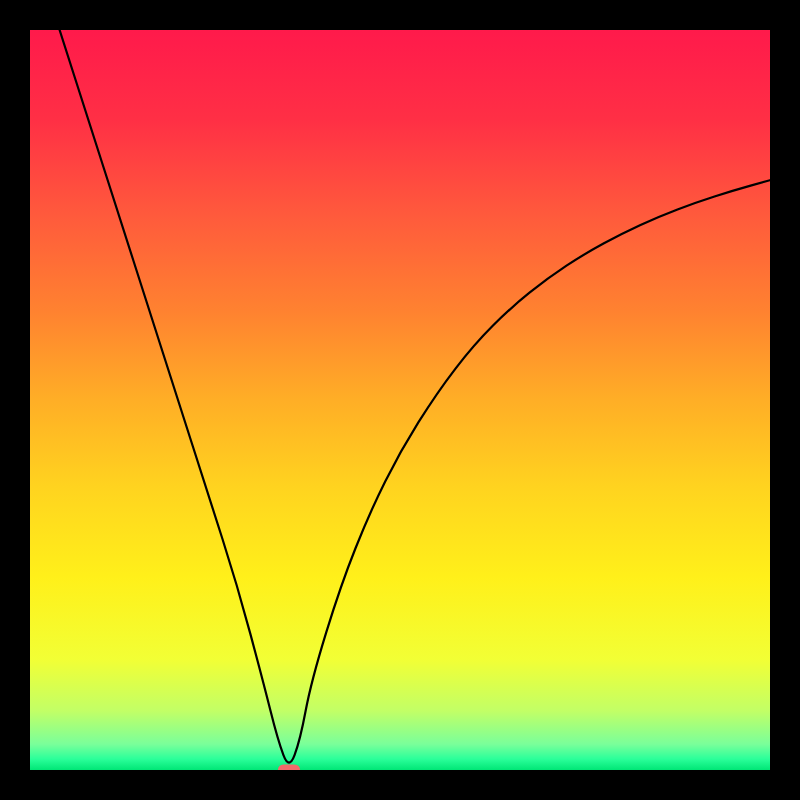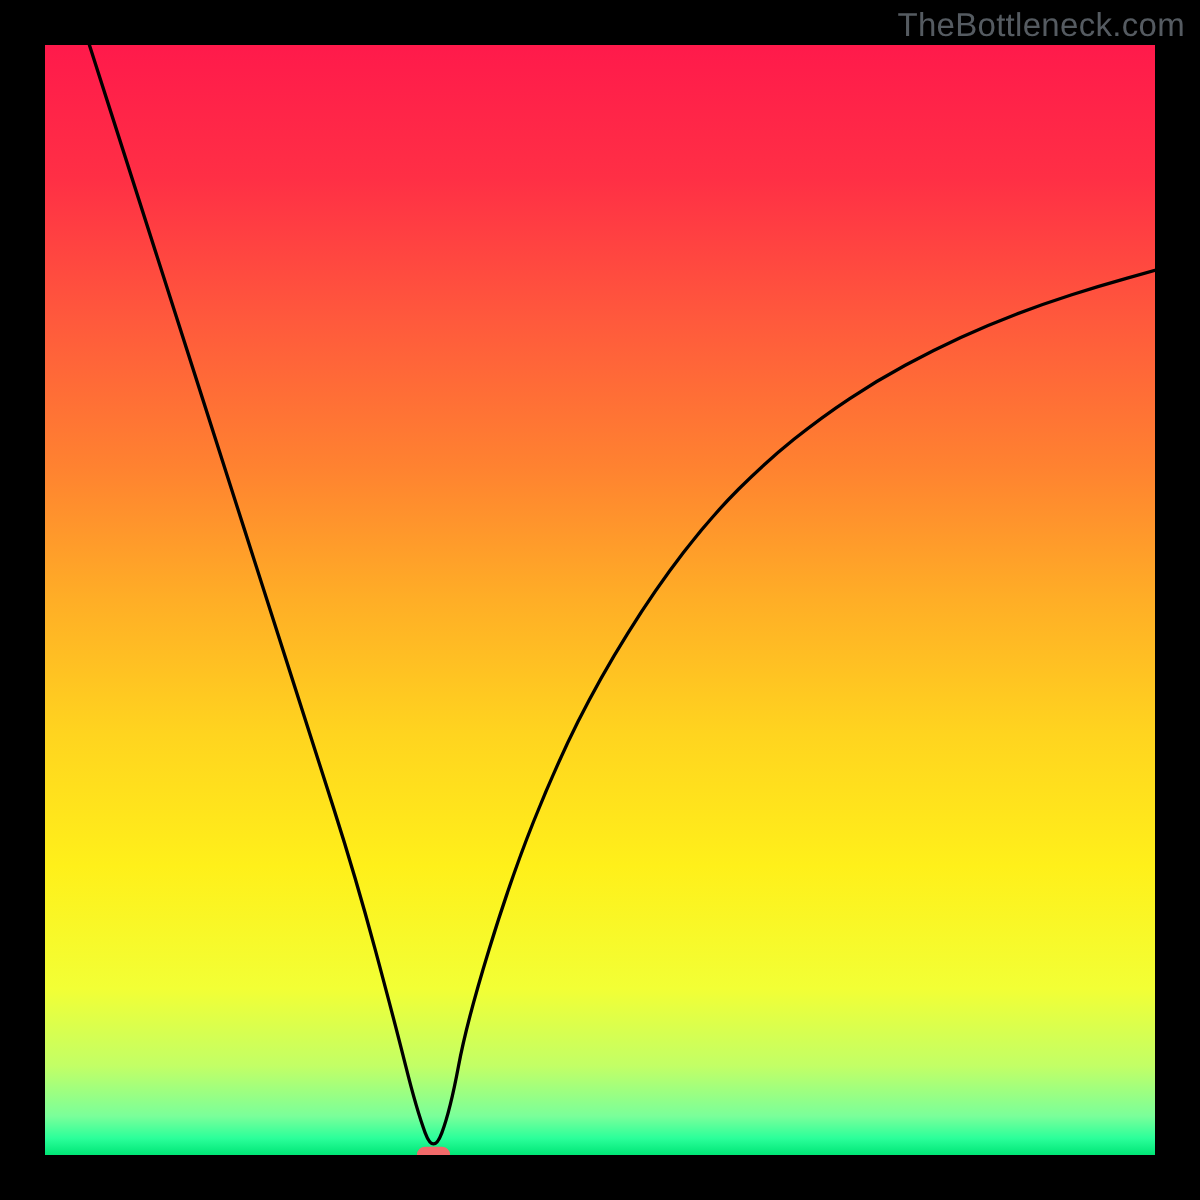--- a/index.html
+++ b/index.html
@@ -33,21 +33,20 @@
     top: 30px;
     width: 740px;
     height: 740px;
   }
   svg { display: block; }
 </style>
 </head>
 <body>
 
 <div class="container">
-  <div class="watermark">TheBottleneck.com</div>
   <div class="plot-area">
     <svg id="chart-svg" width="740" height="740" viewBox="0 0 740 740">
         <defs>
           <linearGradient id="bg-grad" x1="0" y1="0" x2="0" y2="1">
             <stop offset="0%" stop-color="#ff1a4b"></stop>
             <stop offset="12%" stop-color="#ff2f45"></stop>
             <stop offset="25%" stop-color="#ff5a3c"></stop>
             <stop offset="38%" stop-color="#ff8230"></stop>
             <stop offset="50%" stop-color="#ffae26"></stop>
             <stop offset="62%" stop-color="#ffd41f"></stop>

